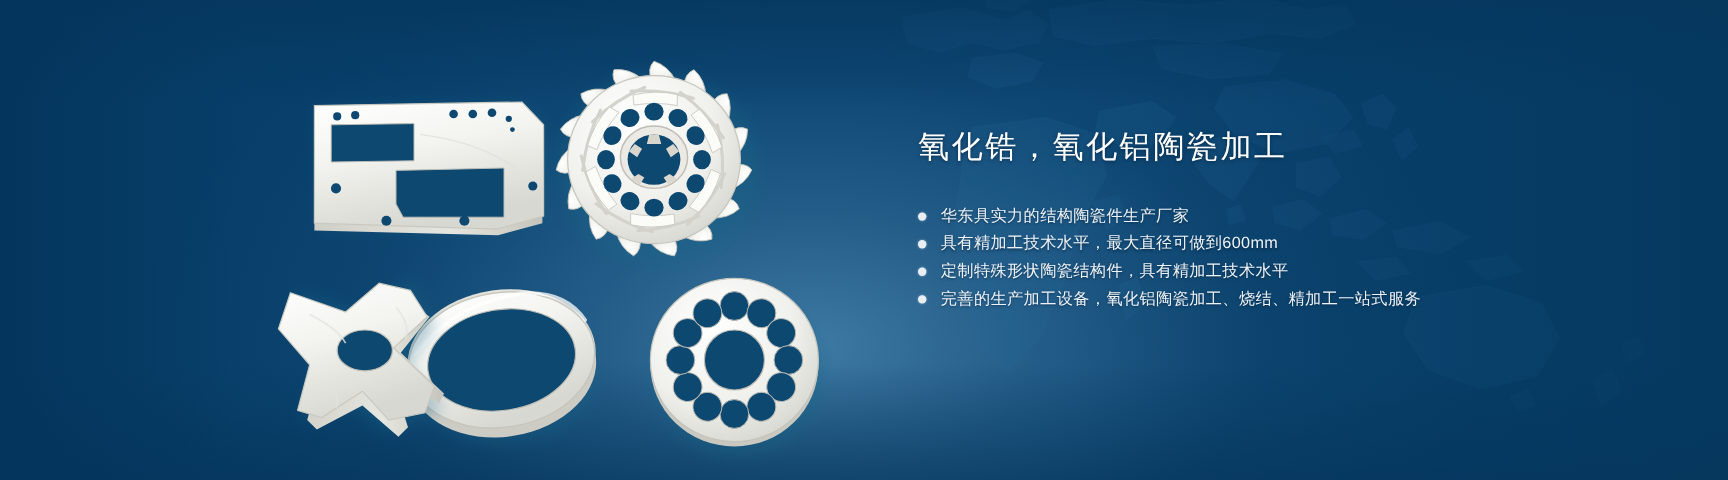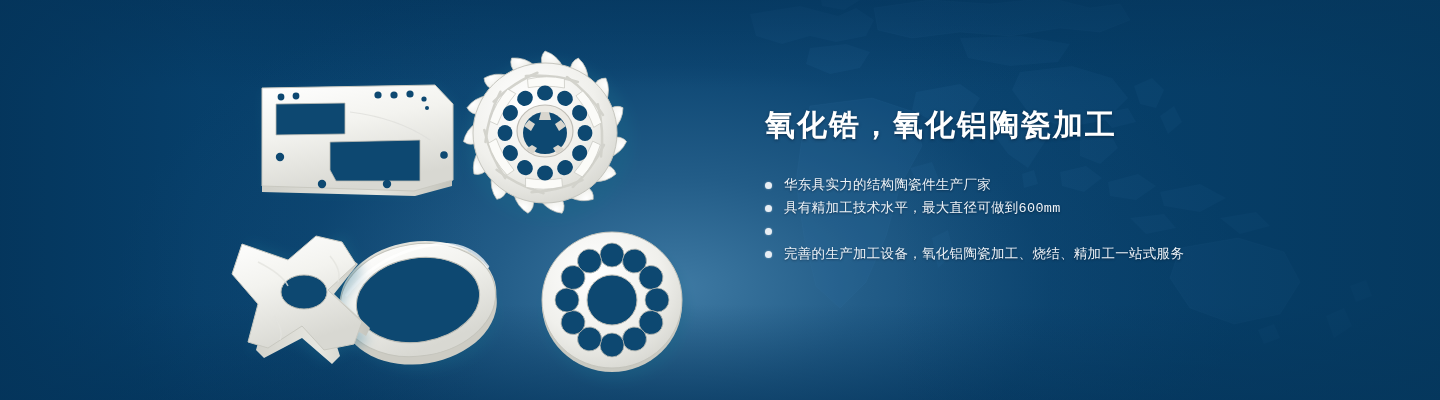--- a/index.html
+++ b/index.html
@@ -54,22 +54,22 @@
     width:740px; height:400px;
   }
   .products svg{ width:100%; height:100%; display:block; }
 
   
   .copy{
     position:absolute; left:765px; top:106px;
     width:620px;
   }
   .headline{
-    font-size:30px;
-    font-weight:700;
+    font-size:26px;
+    font-weight:400;
     color:#ffffff;
     letter-spacing:2px;
     line-height:1.25;
     text-shadow:0 1px 3px rgba(0,20,40,0.55);
     white-space:nowrap;
   }
   .bullets{
     margin-top:30px;
     list-style:none;
   }
@@ -85,21 +85,20 @@
     background:#e8eef4;
     flex:0 0 auto;
     margin-right:12px;
     box-shadow:0 0 2px rgba(255,255,255,0.5);
   }
   .bullet-text{
     font-size:13.5px;
     color:#eef3f8;
     letter-spacing:0.3px;
     text-shadow:0 1px 2px rgba(0,20,40,0.5);
-    font-family:Liberation Mono, monospace;
   }
 </style>
 </head>
 <body>
 
 <div id="banner">
 
   <div class="bg-base"></div>
   <div class="bg-glow"></div>
 
@@ -377,20 +376,21 @@
       <li class="bullet">
         <span class="dot"></span>
         <span class="bullet-text">华东具实力的结构陶瓷件生产厂家</span>
       </li>
       <li class="bullet">
         <span class="dot"></span>
         <span class="bullet-text">具有精加工技术水平，最大直径可做到600mm</span>
       </li>
       <li class="bullet">
         <span class="dot"></span>
+        <span class="bullet-text">定制特殊形状陶瓷结构件，具有精加工技术水平</span>
       </li>
       <li class="bullet">
         <span class="dot"></span>
         <span class="bullet-text">完善的生产加工设备，氧化铝陶瓷加工、烧结、精加工一站式服务</span>
       </li>
     </ul>
   </div>
 
 </div>
 

